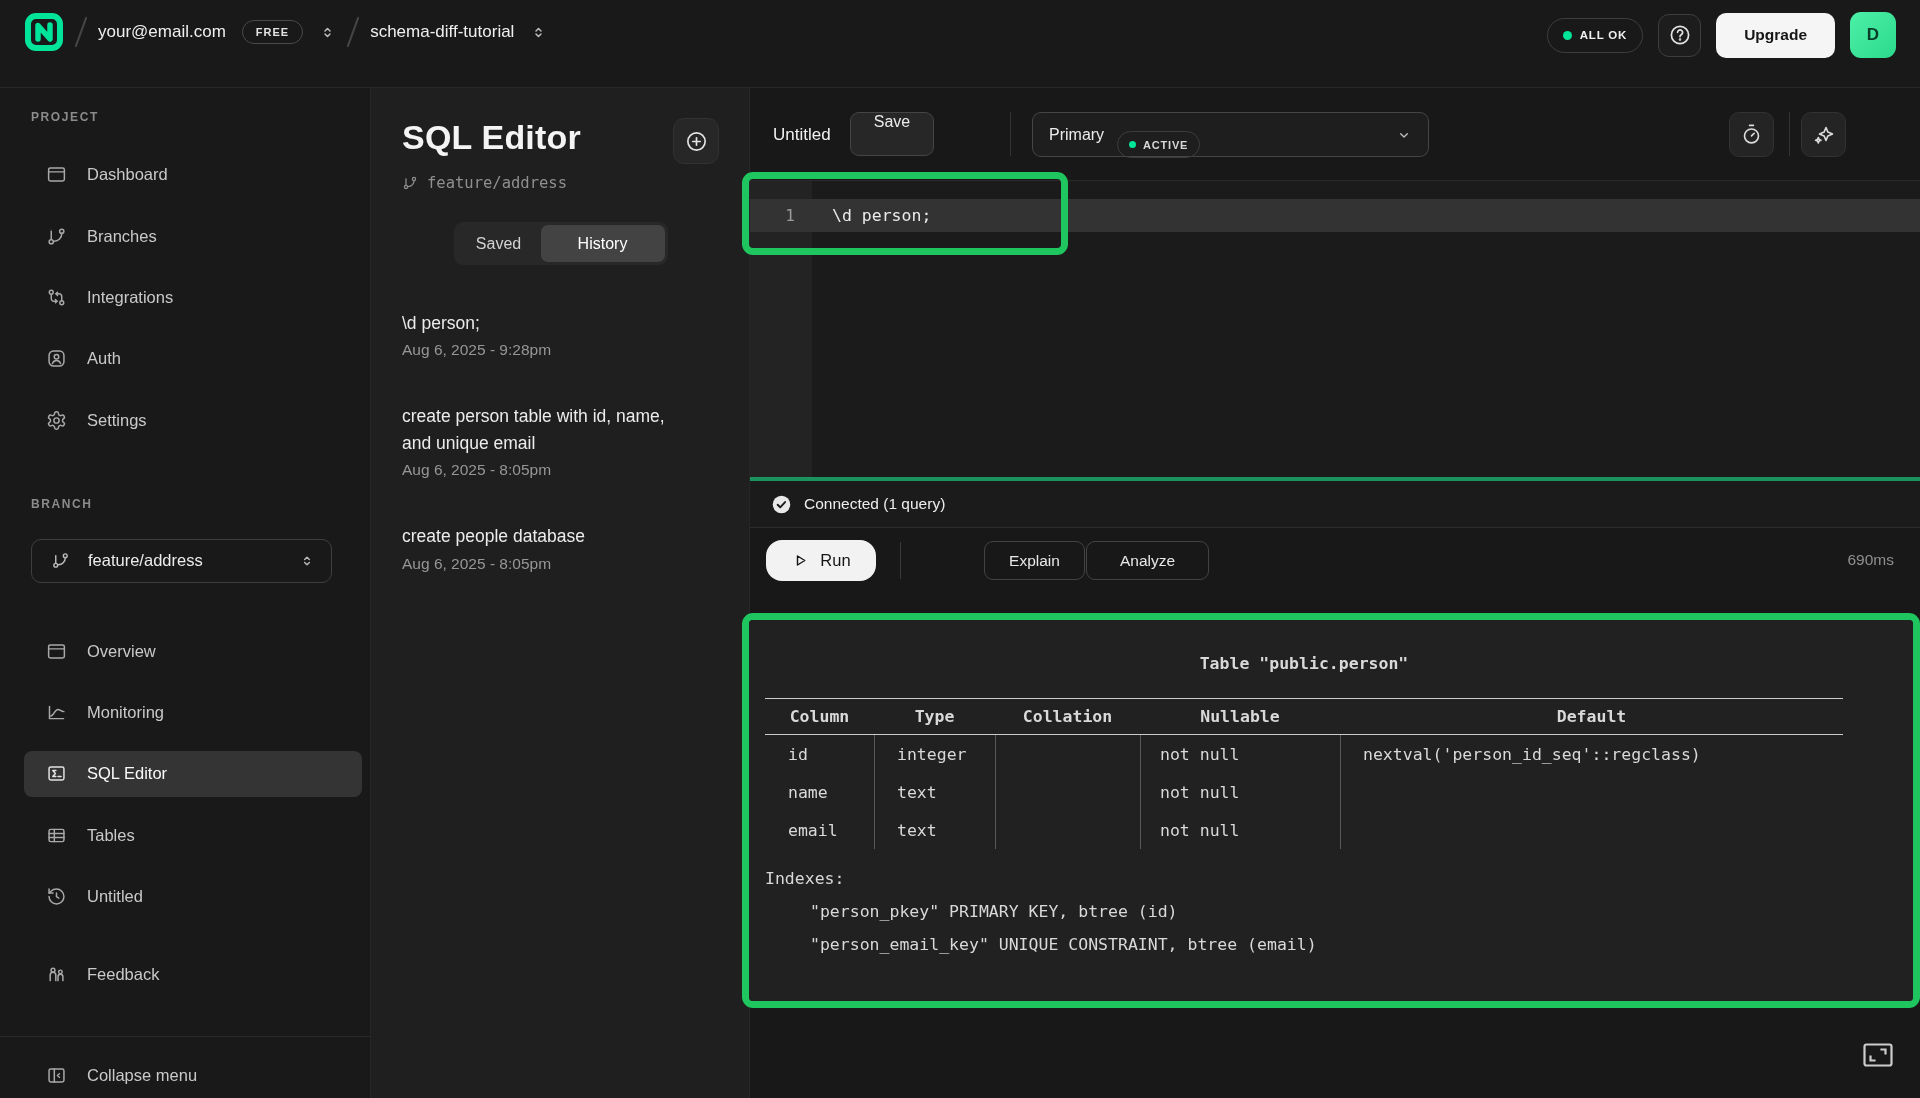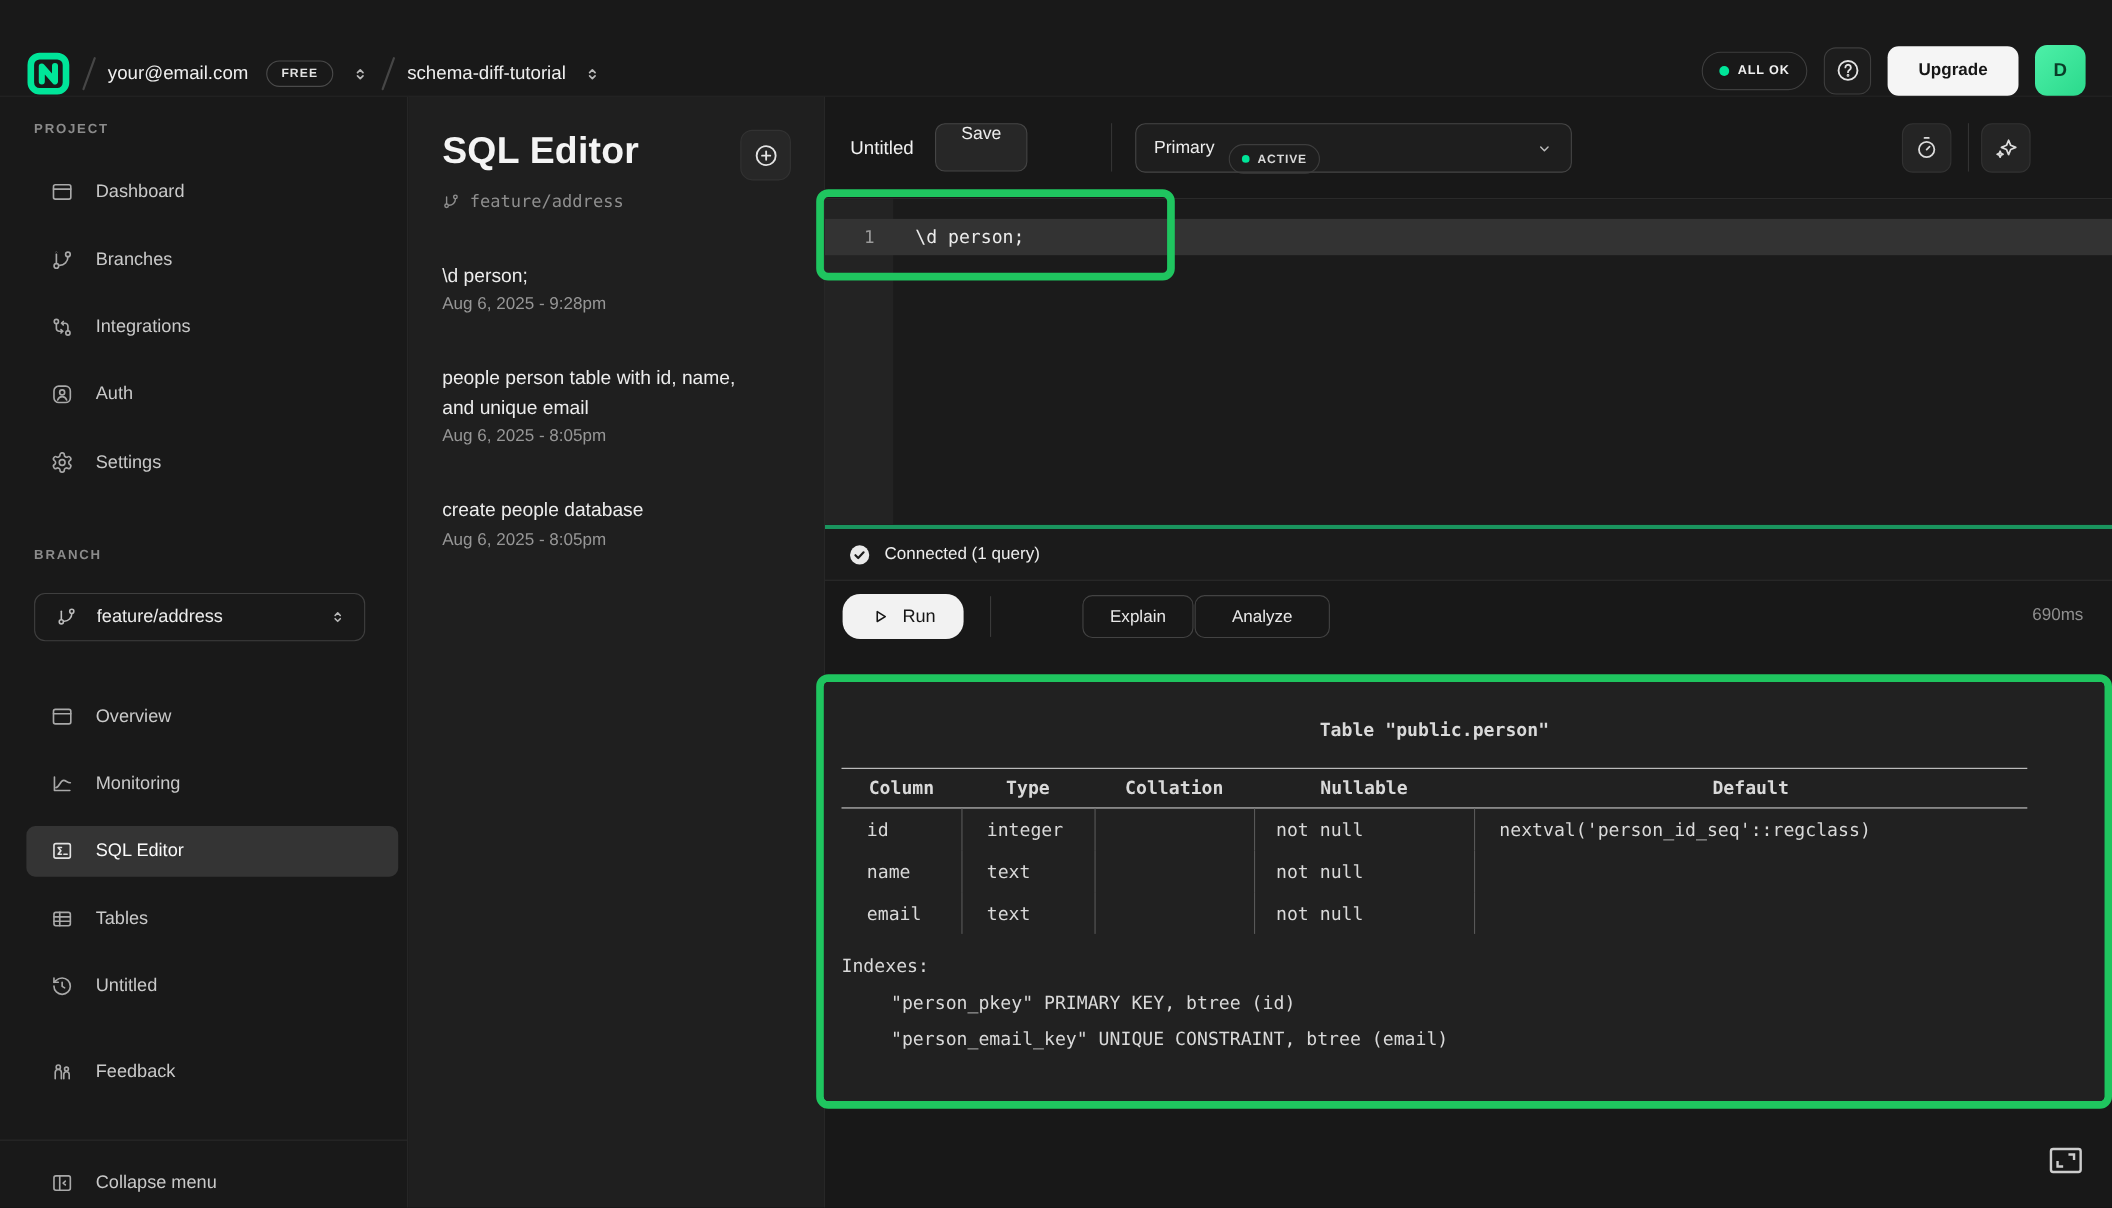--- a/index.html
+++ b/index.html
@@ -3,21 +3,21 @@
 <meta charset="utf-8">
 <style>
   * { margin:0; padding:0; box-sizing:border-box; }
   html,body { background:#111; }
   body { font-family:"Liberation Sans", sans-serif; }
   #app { position:relative; width:1920px; height:1098px; background:#191919; overflow:hidden; color:#e6e6e6; }
   svg { display:block; }
 
   
   .topbar { position:absolute; left:0; top:0; width:1920px; height:88px; background:#191919;
-            border-bottom:1px solid #272727; display:flex; align-items:flex-end; padding:0 24px; }
+            border-bottom:1px solid #272727; display:flex; align-items:flex-start; padding:12px 24px; }
   .tb-left { display:flex; align-items:center; gap:16px; flex:1; }
   .slash { width:2px; height:32px; background:#464646; transform:rotate(20deg); border-radius:2px; }
   .tb-text { font-size:17px; color:#efefef; }
   .pill { display:inline-flex; align-items:center; border:1.5px solid #4a4a4a; border-radius:999px;
           padding:5px 13px; font-size:11px; font-weight:bold; letter-spacing:1px; color:#e3e3e3; }
   .updown { color:#b9b9b9; }
   .tb-right { display:flex; align-items:center; gap:15px; }
   .status-pill { display:flex; align-items:center; gap:8px; height:35px; padding:0 15px; border:1px solid #3e3e3e;
                  border-radius:999px; font-size:11.5px; font-weight:bold; letter-spacing:.8px; color:#f0f0f0; }
   .dot { width:9px; height:9px; border-radius:50%; background:#00e599; }
@@ -346,28 +346,32 @@
           <svg width="16" height="16" viewBox="0 0 24 24" fill="none" stroke="currentColor" stroke-width="1.9" stroke-linecap="round" stroke-linejoin="round">
             <path d="M6 6v9"></path>
             <circle cx="18" cy="6" r="2.4"></circle>
             <circle cx="6" cy="18" r="2.4"></circle>
             <path d="M18 8.8a8.6 8.6 0 0 1-8.6 8.6"></path>
           </svg>
         </span>
       <span>feature/address</span>
     </div>
 
+    <div class="segmented">
+      <div class="seg saved">Saved</div>
+      <div class="seg history active">History</div>
+    </div>
 
     <div class="hist-list">
       <div class="hist-item">
         <div class="hist-title">\d person;</div>
         <div class="hist-date">Aug 6, 2025 - 9:28pm</div>
       </div>
       <div class="hist-item">
-        <div class="hist-title">people person table with id, name, and unique email</div>
+        <div class="hist-title">create person table with id, name, and unique email</div>
         <div class="hist-date">Aug 6, 2025 - 8:05pm</div>
       </div>
       <div class="hist-item">
         <div class="hist-title">create people database</div>
         <div class="hist-date">Aug 6, 2025 - 8:05pm</div>
       </div>
     </div>
   </div>
 
   <div class="workpane">

